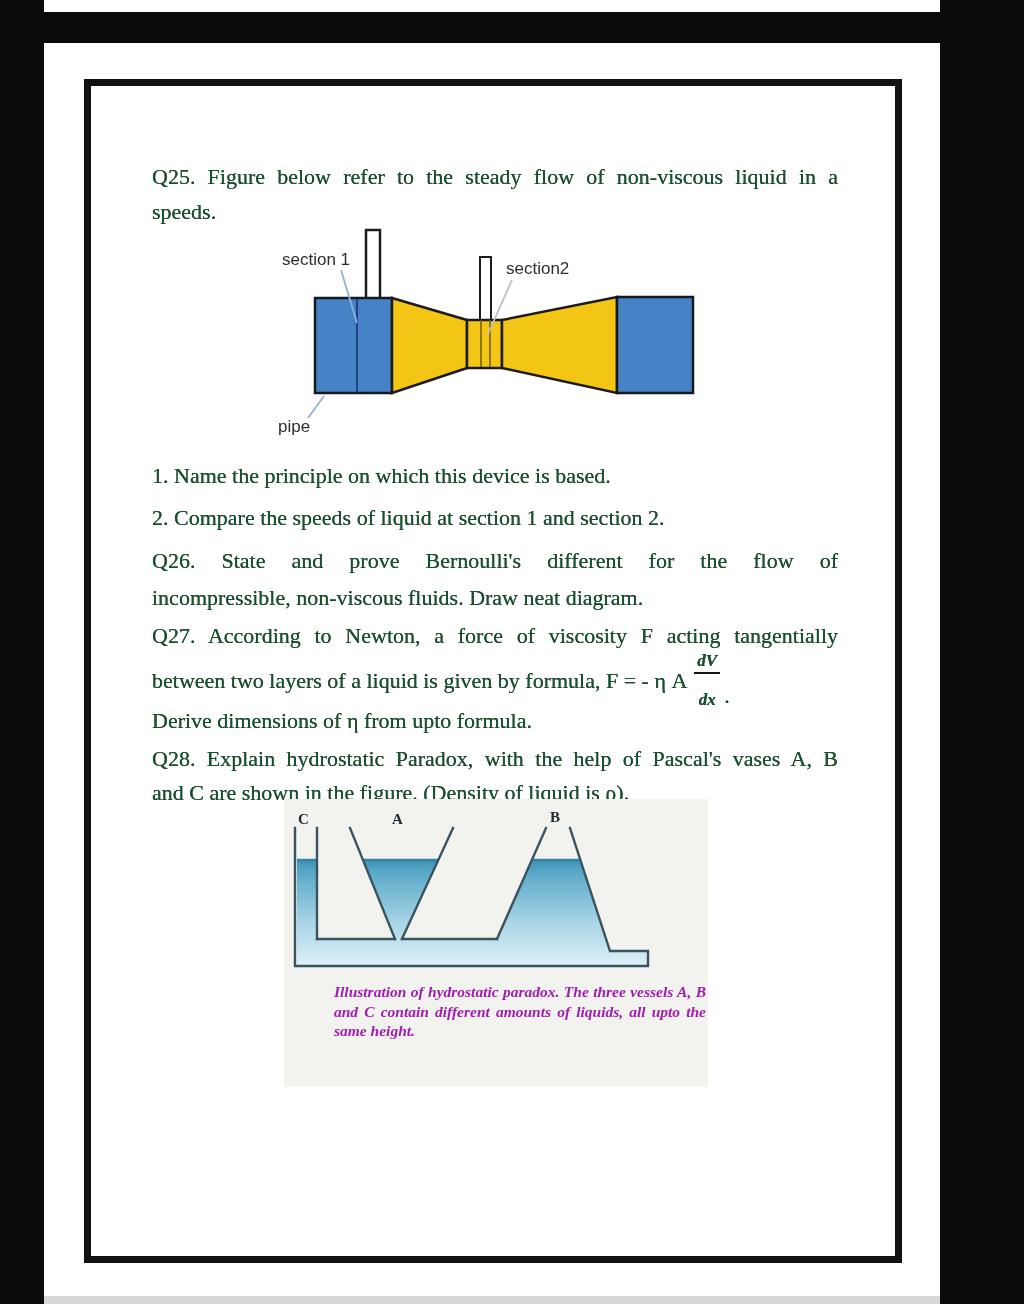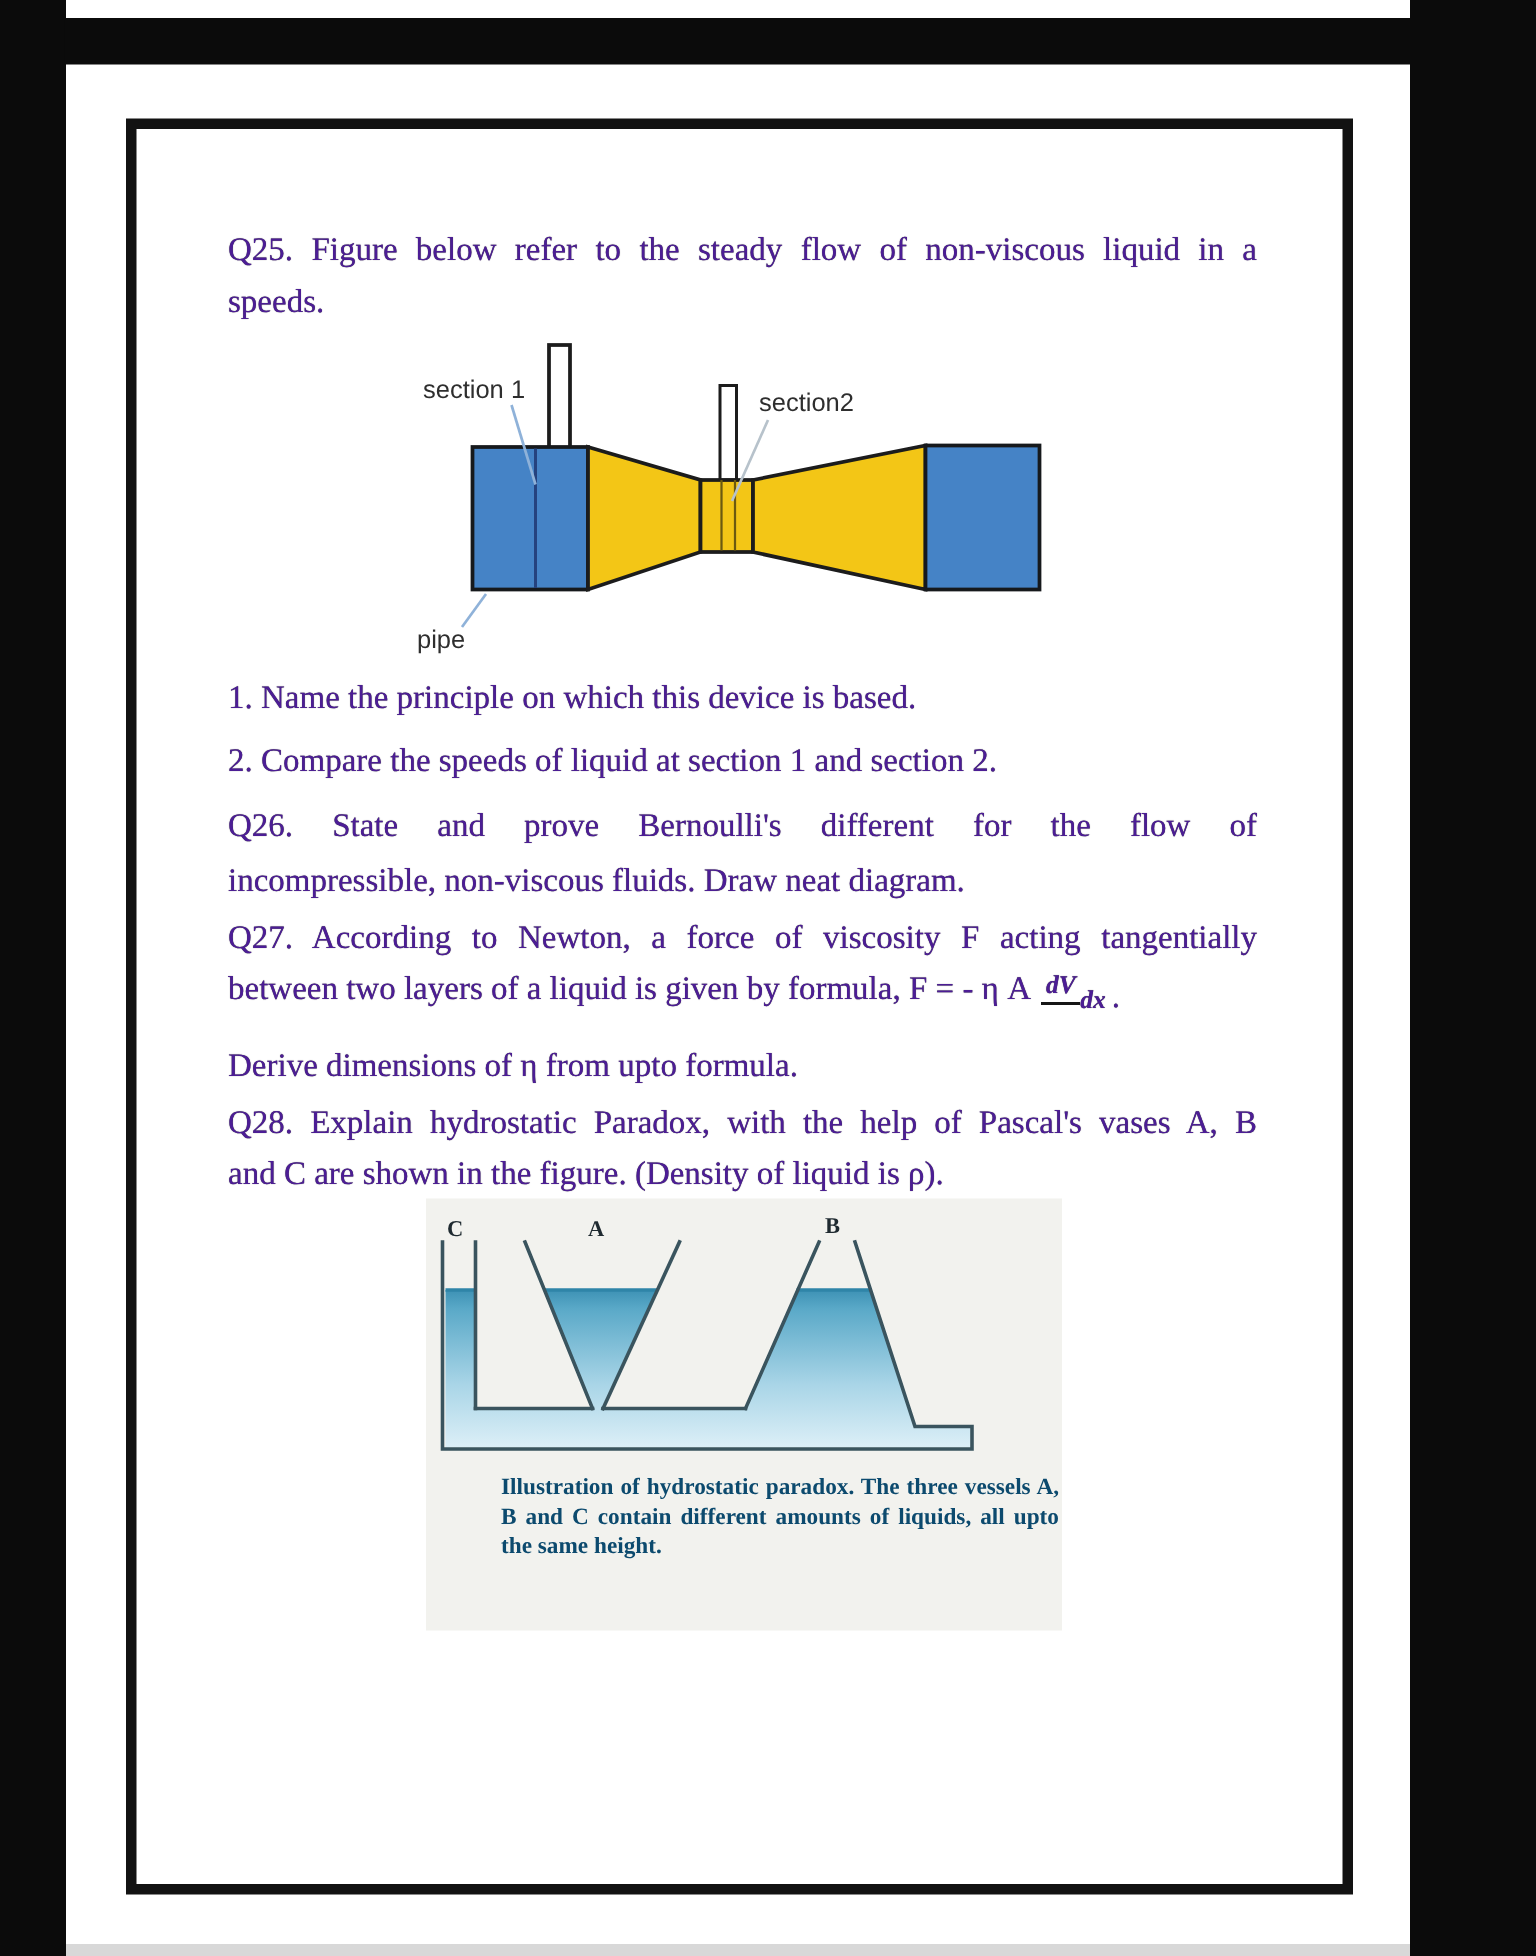--- a/index.html
+++ b/index.html
@@ -7,36 +7,36 @@
           font-family:"Liberation Serif",serif;}
   
   .bar{position:absolute;background:#0b0b0b;}
   #bar-left{left:0;top:0;width:44px;height:1304px;}
   #bar-right{left:940px;top:0;width:84px;height:1304px;}
   #bar-top{left:43px;top:12px;width:897px;height:31px;}
   #strip-bottom{position:absolute;left:44px;top:1296px;width:896px;height:8px;background:#d8d8d8;}
   
   #frame{position:absolute;left:84px;top:79px;width:804px;height:1170px;border:7px solid #121212;background:#ffffff;}
   
-  .line{position:absolute;left:61px;width:686px;font-size:22px;color:#4c1d95;
-        white-space:nowrap;text-shadow:0 0 .5px #333;}
+  .line{position:absolute;left:61px;width:686px;font-size:22px;color:#14532d;
+        white-space:nowrap;text-shadow:0 0 .5px #333;margin-top:11px;}
   .jl{text-align:justify;text-align-last:justify;}
   .q27row{display:flex;align-items:center;}
-  .frac{display:inline-flex;flex-direction:row;align-items:center;margin:0 4px 0 7px;
+  .frac{display:inline-flex;flex-direction:column;align-items:center;margin:0 4px 0 7px;
         font-size:17px;font-style:italic;font-weight:bold;line-height:1.1;}
   .frac .num{border-bottom:2px solid #161616;padding:0 3px 1px 3px;}
   .frac .den{padding-top:17px;}
   .suffix{align-self:flex-end;}
   
   #venturi{position:absolute;left:175px;top:138px;}
   #vases-bg{position:absolute;left:193px;top:713px;width:424px;height:288px;background:#f2f2ee;}
   #vases{position:absolute;left:192px;top:716px;}
   #caption{position:absolute;left:243px;top:896px;width:372px;
-           font-size:15.5px;font-weight:bold;line-height:19.5px;
-           color:#0c4a6e;text-align:justify;}
+           font-size:15.5px;font-weight:bold;font-style:italic;line-height:19.5px;
+           color:#a21caf;text-align:justify;}
   .figlabel{font-family:"Liberation Sans",sans-serif;font-size:17px;fill:#2e2e2e;}
   .vlabel{font-family:"Liberation Serif",serif;font-size:15px;font-weight:bold;fill:#1f2a30;}
 </style>
 </head>
 <body>
 
 <div id="screen">
   <div class="bar" id="bar-left"></div>
   <div class="bar" id="bar-right"></div>
   <div class="bar" id="bar-top"></div>

